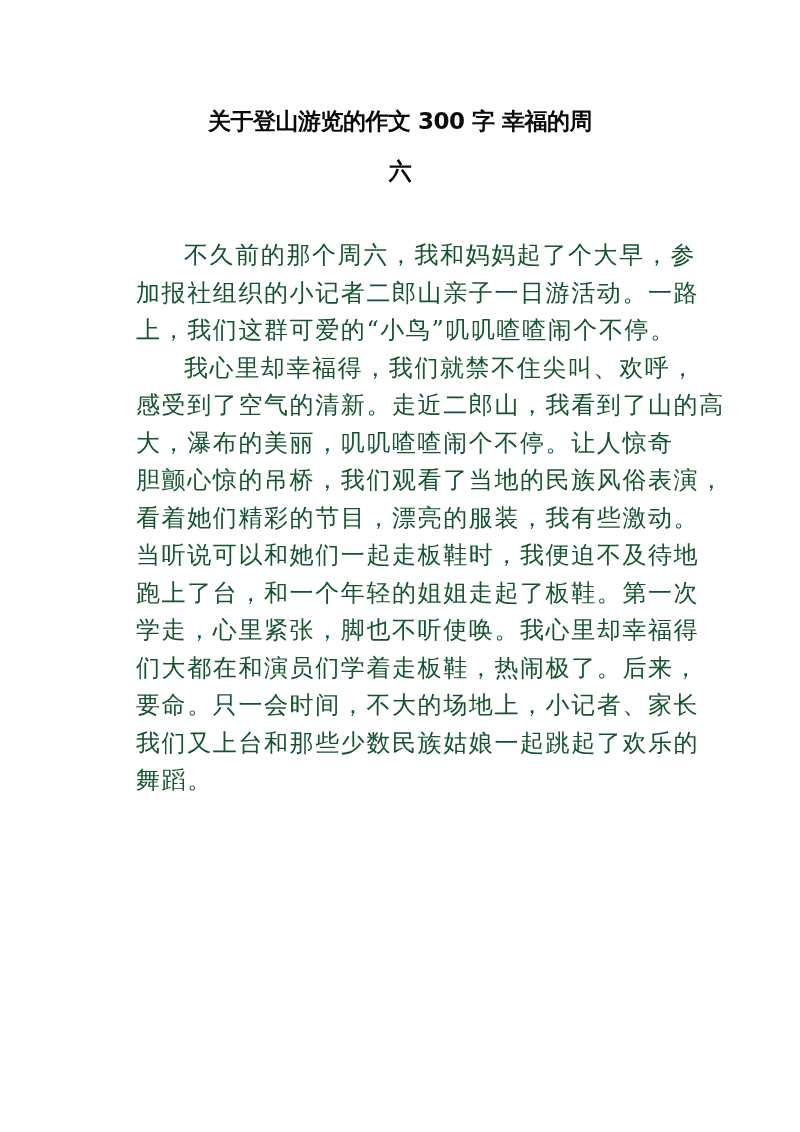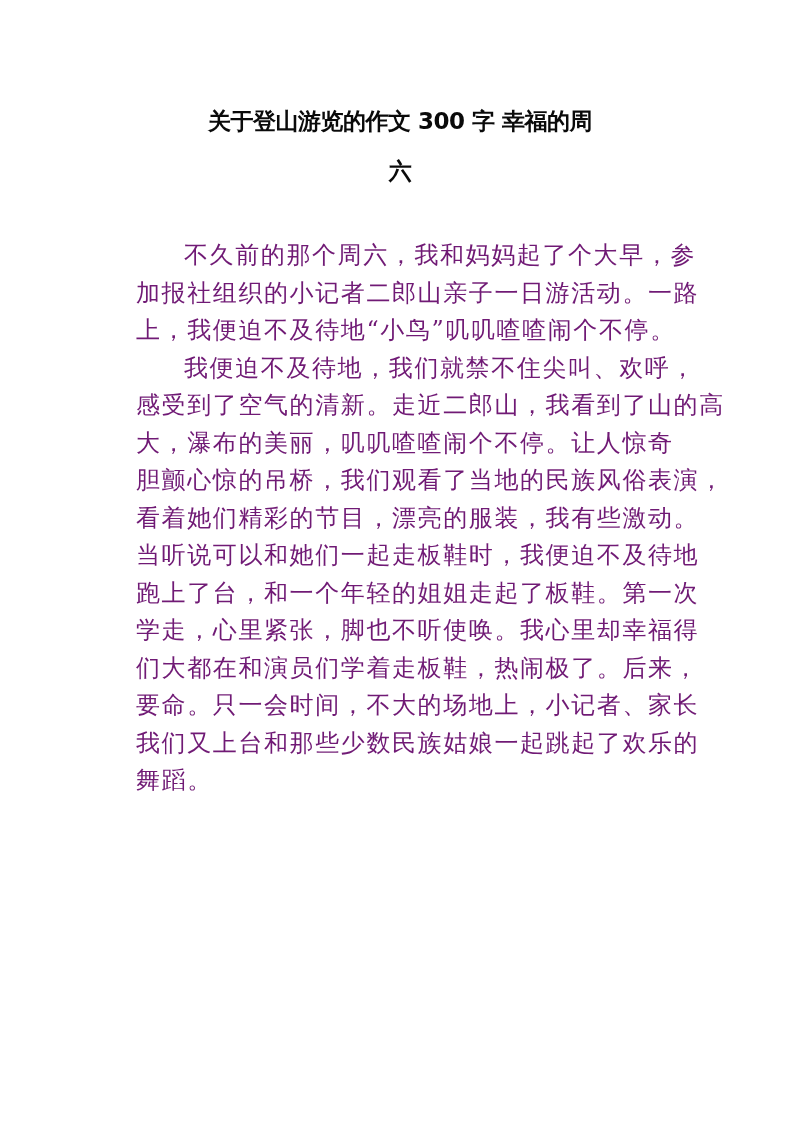--- a/index.html
+++ b/index.html
@@ -40,21 +40,21 @@
       white-space: nowrap;
     }
     .body {
       position: absolute;
       left: 136px;
       top: 237px;
       width: 540px;
       font-family: "DejaVu Serif", "Liberation Serif", serif;
       font-size: 24px;
       line-height: 37.5px;
-      color: #701a75;
+      color: #14532d;
     }
     .body .line {
       display: block;
       white-space: nowrap;
       height: 37.5px;
       letter-spacing: 1.6px;
     }
     .body .line.indent {
       padding-left: 48px;
     }
@@ -67,25 +67,25 @@
   <h1 class="title" style="margin:0;">
     <span class="line">关于登山游览的作文 300 字  幸福的周</span>
     <span class="line">六</span>
   </h1>
 
   <div class="body">
 
     <div>
       <span class="line indent">不久前的那个周六，我和妈妈起了个大早，参</span>
       <span class="line">加报社组织的小记者二郎山亲子一日游活动。一路</span>
-      <span class="line">上，我便迫不及待地“小鸟”叽叽喳喳闹个不停。</span>
+      <span class="line">上，我们这群可爱的“小鸟”叽叽喳喳闹个不停。</span>
     </div>
 
     <div>
-      <span class="line indent">我便迫不及待地，我们就禁不住尖叫、欢呼，</span>
+      <span class="line indent">我心里却幸福得，我们就禁不住尖叫、欢呼，</span>
       <span class="line">感受到了空气的清新。走近二郎山，我看到了山的高</span>
       <span class="line">大，瀑布的美丽，叽叽喳喳闹个不停。让人惊奇</span>
       <span class="line">胆颤心惊的吊桥，我们观看了当地的民族风俗表演，</span>
       <span class="line">看着她们精彩的节目，漂亮的服装，我有些激动。</span>
       <span class="line">当听说可以和她们一起走板鞋时，我便迫不及待地</span>
       <span class="line">跑上了台，和一个年轻的姐姐走起了板鞋。第一次</span>
       <span class="line">学走，心里紧张，脚也不听使唤。我心里却幸福得</span>
       <span class="line">们大都在和演员们学着走板鞋，热闹极了。后来，</span>
       <span class="line">要命。只一会时间，不大的场地上，小记者、家长</span>
       <span class="line">我们又上台和那些少数民族姑娘一起跳起了欢乐的</span>

